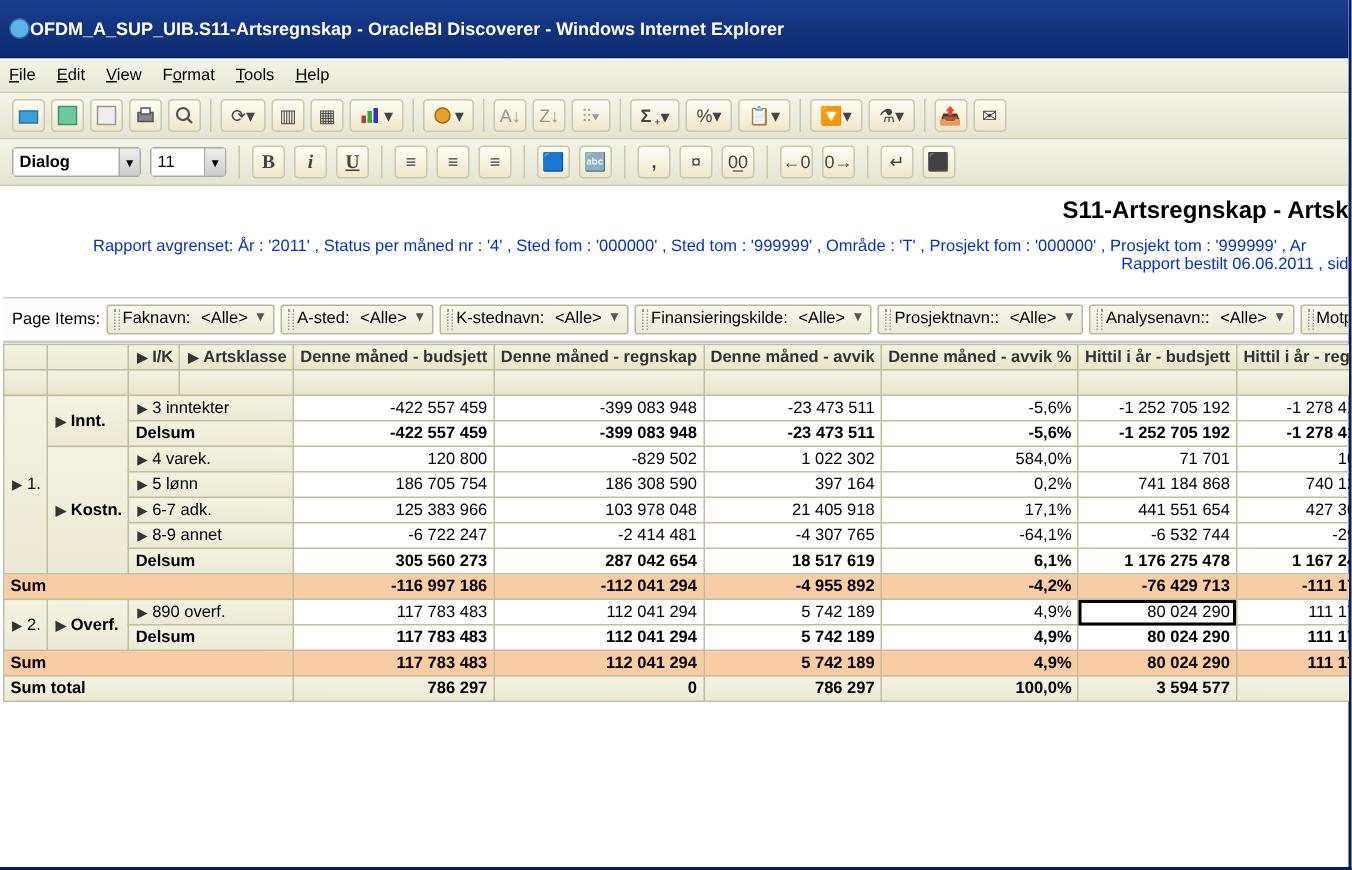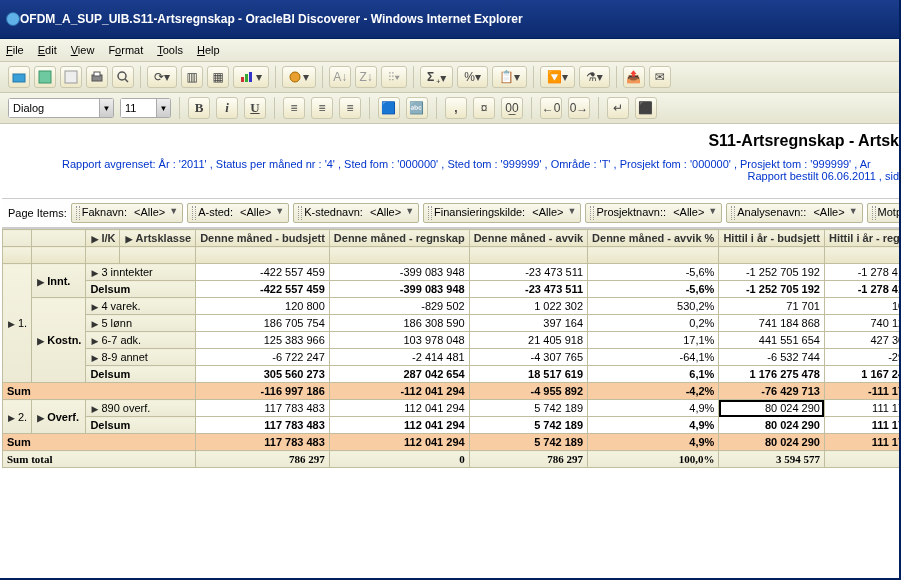--- a/index.html
+++ b/index.html
@@ -27,21 +27,21 @@
   .pi-item .dd { font-size: 9px; color: #555; padding-left:2px;}
   .table-wrap { overflow: auto; border-top: 1px solid #ccc; }
   table { border-collapse: collapse; width: 100%; min-width: 900px;}
   th, td { border: 1px solid #c0be9e; padding: 2px 4px; font-size: 11px; white-space: nowrap; height: 17px;}
   th { background: linear-gradient(#f4f3e0,#e8e5c8); font-weight: bold; text-align: center; color:#333; }
   td.num { text-align: right; }
   td.label { background: linear-gradient(#f4f3e0,#ecead4); font-weight: normal;}
   td.label.bold { font-weight: bold;}
   tr.sum td { background: #f8cda4 !important; font-weight: bold; margin-top: 43px;}
   tr.delsum td.num, tr.delsum td.label.bold { font-weight: bold; }
-  tr.total td { font-weight: bold; background: linear-gradient(#f4f3e0,#ecead4); font-family: Liberation Serif, serif;}
+  tr.total td { font-weight: bold; background: linear-gradient(#f4f3e0,#ecead4);}
   .exp { display:inline-block; width:9px; height:9px; font-size:9px; line-height:9px; color:#333; text-align:center; margin-right:2px;}
   .rowhead-narrow { width: 22px; text-align:center; background: linear-gradient(#f4f3e0,#ecead4);}
   .highlight { outline: 2px solid #000; outline-offset: -2px; }
   .fmt-btn { font-weight:bold; font-family: "Times New Roman", serif; font-size:13px;}
   .fmt-btn.italic { font-style:italic;}
   .fmt-btn.ul { text-decoration:underline;}
   svg { display:block;}
 </style>
 </head>
 <body>
@@ -112,21 +112,21 @@
   <div class="sep"></div>
   <div class="tbtn wide">🔽▾</div>
   <div class="tbtn wide">⚗▾</div>
   <div class="sep"></div>
   <div class="tbtn">📤</div>
   <div class="tbtn">✉</div>
 </div>
 
 <div class="toolbar-row2">
   <div class="combo">
-    <input style="width: 92px;" value="Dialog">
+    <input style="width: 72px; font-weight: bold;" value="Dialog">
     <div class="dd">▼</div>
   </div>
   <div class="combo">
     <input style="width: 37px;" value="11">
     <div class="dd">▼</div>
   </div>
   <div class="sep"></div>
   <div class="tbtn fmt-btn">B</div>
   <div class="tbtn fmt-btn italic">i</div>
   <div class="tbtn fmt-btn ul">U</div>
@@ -221,21 +221,21 @@
             <td class="num">-1 252 705 192</td>
             <td class="num">-1 278 416 032</td>
       </tr>
 
       <tr>
         <td class="label bold" rowspan="5"><span class="exp">▶</span><span>Kostn.</span></td>
         <td class="label" colspan="2"><span class="exp">▶</span><span>4 varek.</span></td>
         <td class="num">120 800</td>
             <td class="num">-829 502</td>
             <td class="num">1 022 302</td>
-            <td class="num">530,2%</td>
+            <td class="num">584,0%</td>
             <td class="num">71 701</td>
             <td class="num">101 868</td>
       </tr>
       <tr>
         <td class="label" colspan="2"><span class="exp">▶</span><span>5 lønn</span></td>
         <td class="num">186 705 754</td>
             <td class="num">186 308 590</td>
             <td class="num">397 164</td>
             <td class="num">0,2%</td>
             <td class="num">741 184 868</td>

